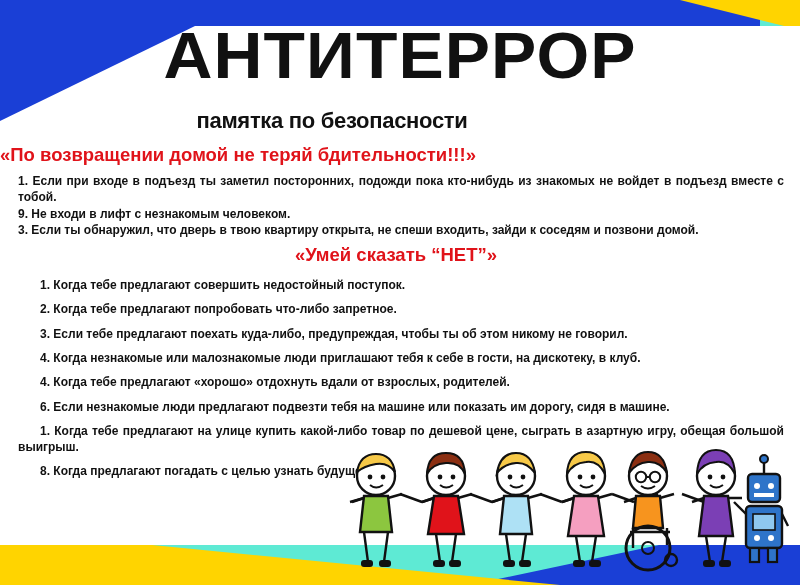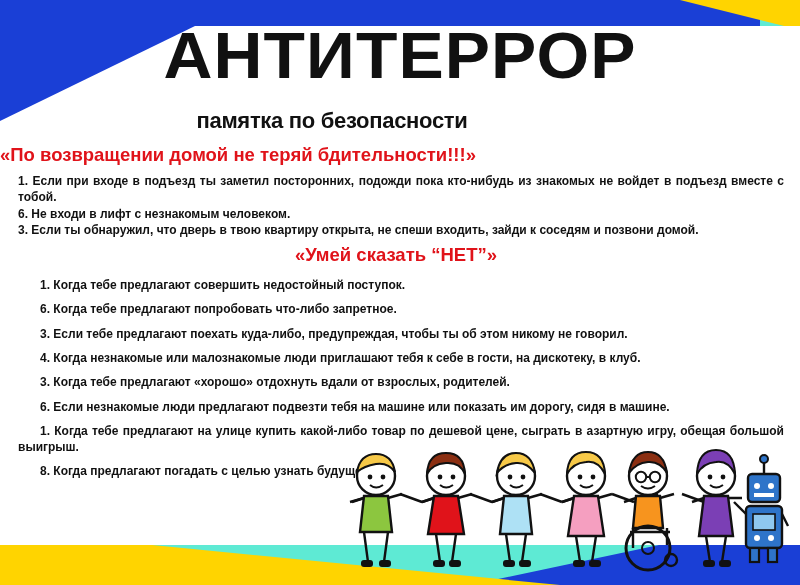--- a/index.html
+++ b/index.html
@@ -164,32 +164,32 @@
 
   <div class="content">
 
     <div class="title">АНТИТЕРРОР</div>
     <div class="subtitle">памятка по безопасности</div>
 
     <div class="section-head" id="head1">«По возвращении домой не теряй бдительности!!!»</div>
 
     <div class="para" id="block1">
       <div>1. Если при входе в подъезд ты заметил посторонних, подожди пока кто-нибудь из знакомых не войдет в подъезд вместе с тобой.</div>
-      <div>6. Не входи в лифт с незнакомым человеком.</div>
+      <div>9. Не входи в лифт с незнакомым человеком.</div>
       <div>3. Если ты обнаружил, что дверь в твою квартиру открыта, не спеши входить, зайди к соседям и позвони домой.</div>
     </div>
 
     <div class="section-head" id="head2">«Умей сказать “НЕТ”»</div>
 
     <div class="para" id="block2">
       <div>1. Когда тебе предлагают совершить недостойный поступок.</div>
-      <div>6. Когда тебе предлагают попробовать что-либо запретное.</div>
+      <div>2. Когда тебе предлагают попробовать что-либо запретное.</div>
       <div>3. Если тебе предлагают поехать куда-либо, предупреждая, чтобы ты об этом никому не говорил.</div>
       <div>4. Когда незнакомые или малознакомые люди приглашают тебя к себе в гости, на дискотеку, в клуб.</div>
-      <div>3. Когда тебе предлагают «хорошо» отдохнуть вдали от взрослых, родителей.</div>
+      <div>4. Когда тебе предлагают «хорошо» отдохнуть вдали от взрослых, родителей.</div>
       <div>6. Если незнакомые люди предлагают подвезти тебя на машине или показать им дорогу, сидя в машине.</div>
       <div>1. Когда тебе предлагают на улице купить какой-либо товар по дешевой цене, сыграть в азартную игру, обещая большой выигрыш.</div>
       <div>8. Когда предлагают погадать с целью узнать будущее.</div>
     </div>
 
 
     <svg class="kids" viewBox="0 0 460 140">
 
       <g stroke="#111" stroke-width="2.4" fill="none">
         <path d="M22 62 L46 54 M70 54 L92 62 M92 62 L116 54 M140 54 L162 62 M162 62 L186 54 M210 54 L232 62 M232 62 L256 54 M282 54 L304 62 M304 62 L328 54 M352 54 L374 62 M374 62 L398 60"></path>

